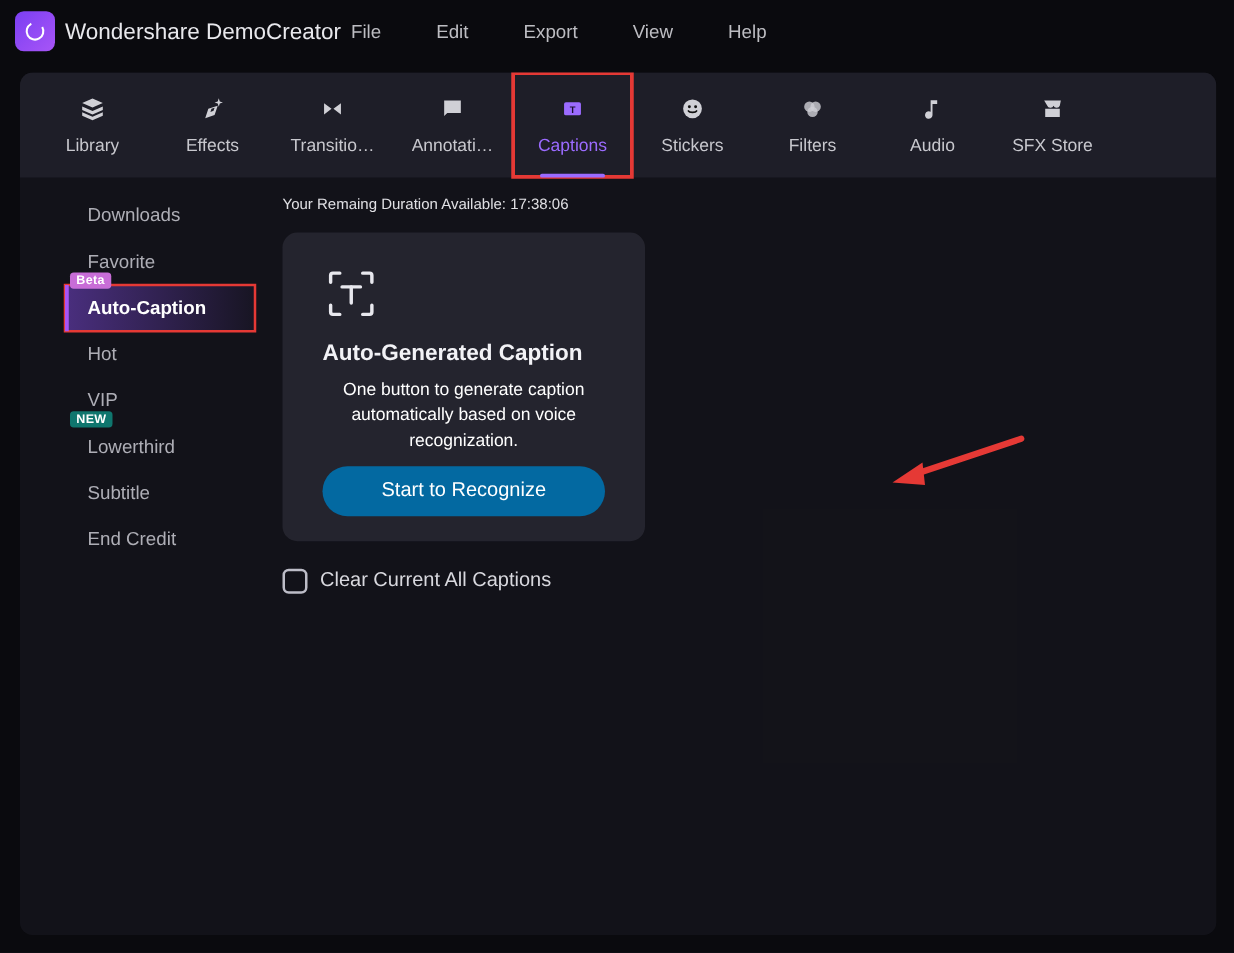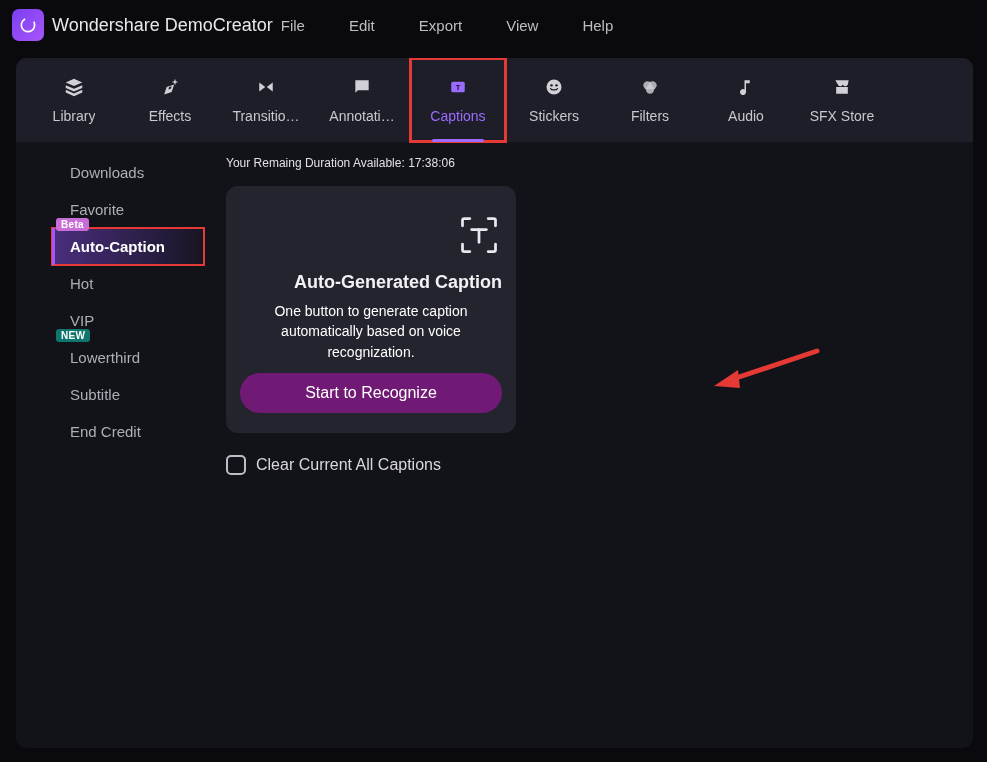--- a/index.html
+++ b/index.html
@@ -76,29 +76,29 @@
     font-size:10px; font-weight:600; color:#fff;
     background:#c86dd7; padding:1px 5px; border-radius:3px;
     letter-spacing:.3px;
   }
   .badge-new { background:#0f766e; }
 
   .main { flex:1; padding: 14px 22px; position:relative;}
   .duration-line { font-size:12px; color:#e0e0e4; margin-bottom: 16px;}
   .card {
     width: 290px; background: rgba(60,60,74,0.45);
-    border-radius: 12px; padding: 20px 14px 20px;
-    display:flex; flex-direction:column; align-items:flex-end; text-align:center;
+    border-radius: 12px; padding: 20px 32px 20px;
+    display:flex; flex-direction:column; align-items:flex-start; text-align:center;
   }
   .card-icon { width:46px; height:46px; margin: 6px 0 14px; display:flex; align-items:center; justify-content:center; color:#eee;}
   .card-title { font-size:18px; font-weight:700; color:#f2f2f6; margin-bottom:8px;}
   .card-desc { font-size:14px; color:#ffffff; line-height:1.45; margin-bottom:11px;}
   .recognize-btn {
     width: 100%; padding: 11px 0; border:none; border-radius: 22px;
-    background:#701a75; color:#fff; font-size:16px; cursor:pointer;
+    background:#0369a1; color:#fff; font-size:16px; cursor:pointer;
   }
   .clear-row { display:flex; align-items:center; gap:10px; margin-top:22px; }
   .chk {
     width:20px; height:20px; border:2px solid #bdbdc8; border-radius:5px; background:transparent;
     cursor:pointer;
   }
   .clear-label { font-size:16px; color:#d8d8de;}
 
   
   .arrow {

